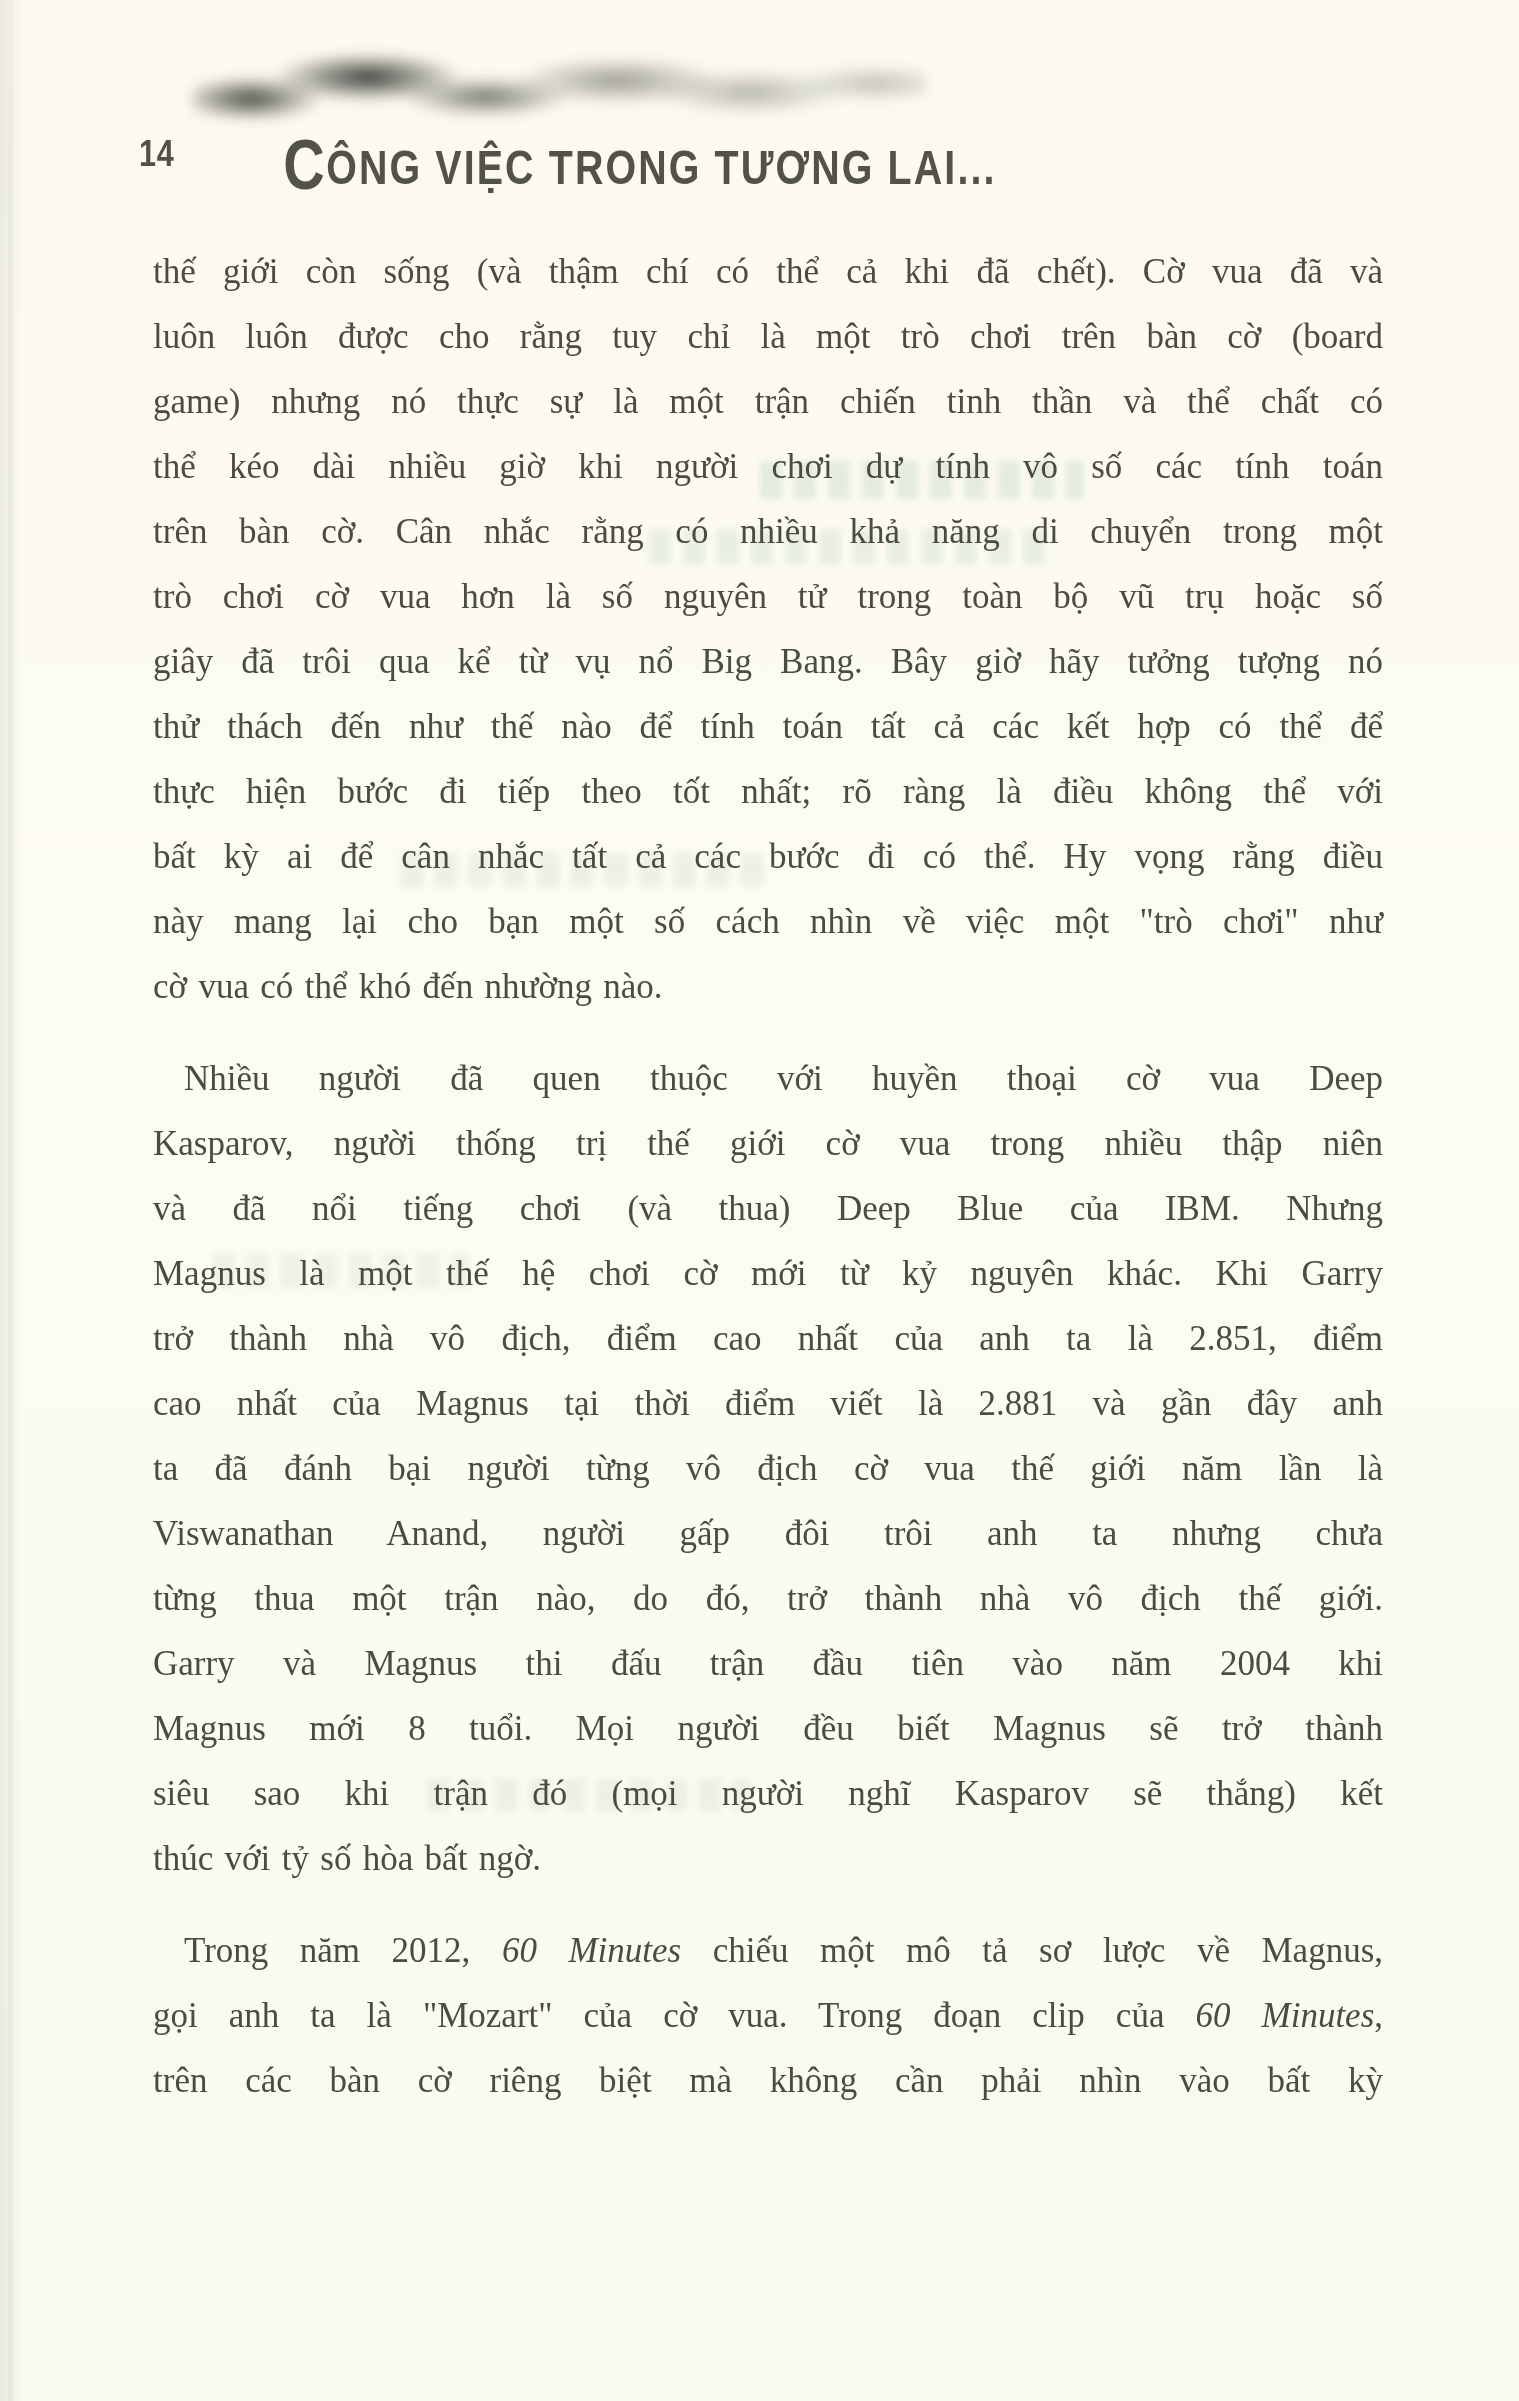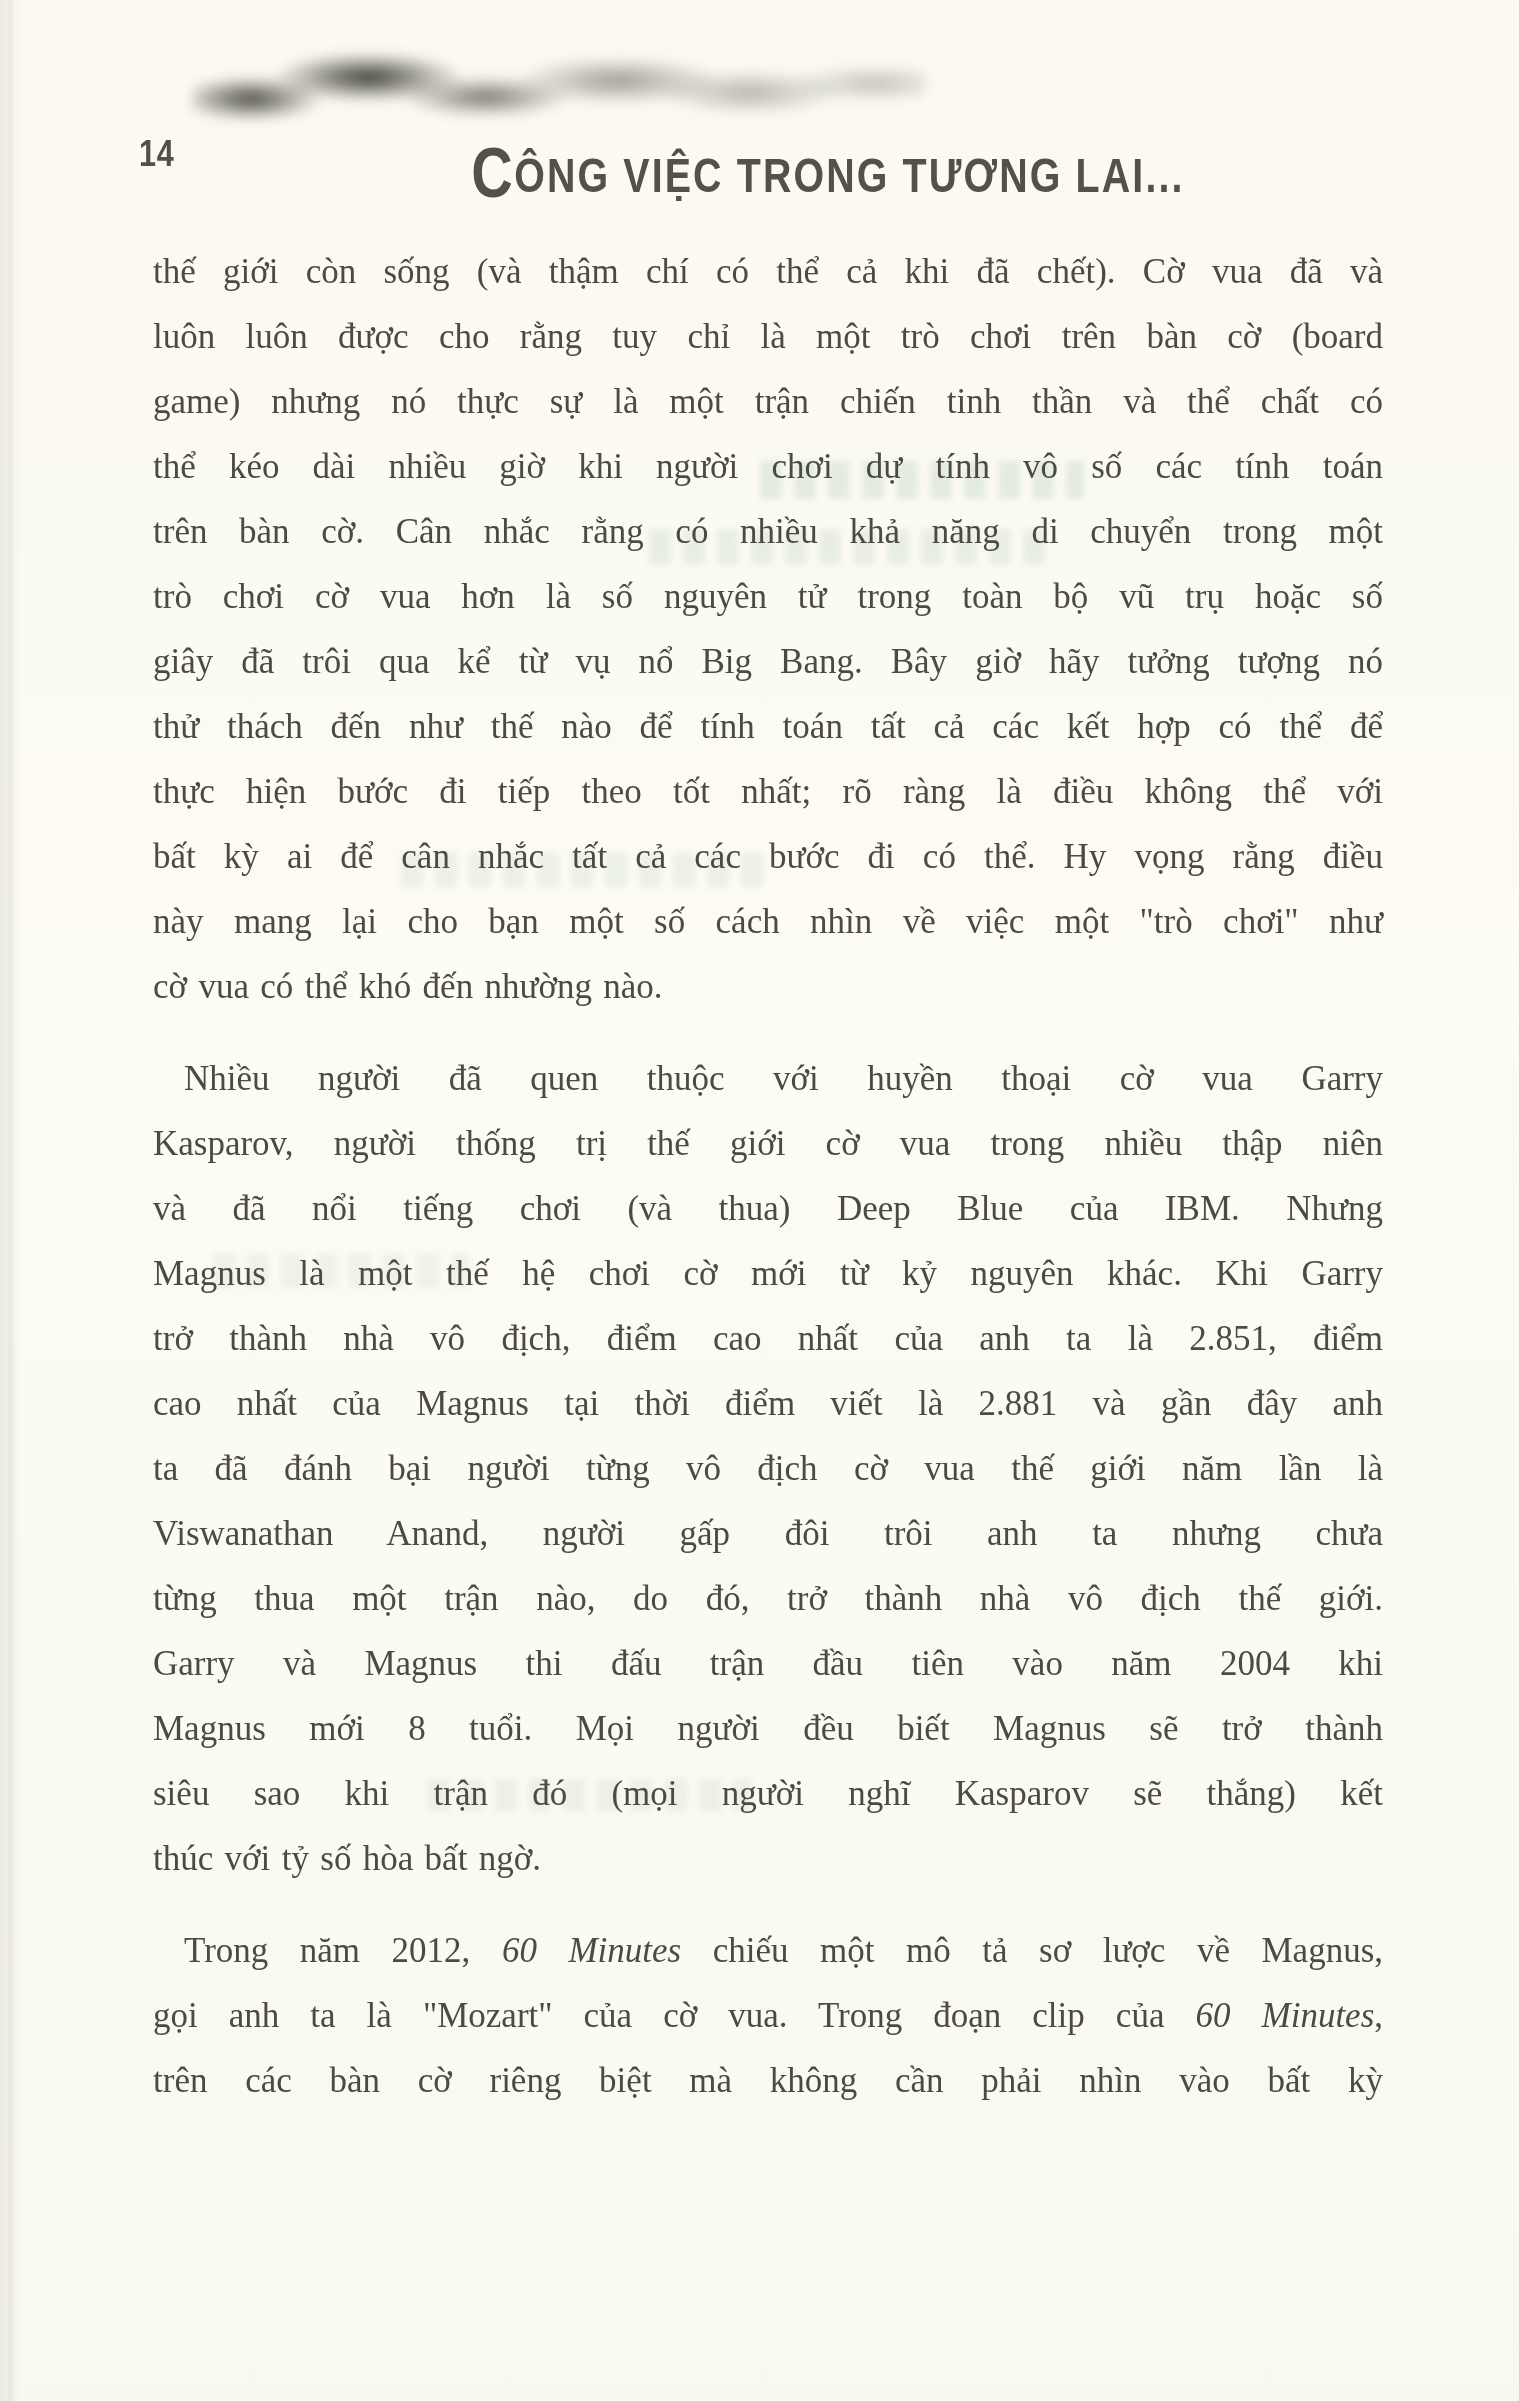--- a/index.html
+++ b/index.html
@@ -37,23 +37,23 @@
   .ghost.g4{left:213px;top:1254px;width:256px;height:34px;opacity:.3;}
   .ghost.g5{left:427px;top:1779px;width:324px;height:32px;opacity:.33;}
 
   .page-number{
     position:absolute;left:139px;top:133px;
     font-family:"Liberation Sans","DejaVu Sans",sans-serif;
     font-weight:bold;font-size:36px;color:#525147;
     transform:scaleX(.85);transform-origin:left center;letter-spacing:0.9px;}
   .running-header{
     position:absolute;left:137px;top:125px;width:1246px;
-    text-align:center;transform:translateX(68px);
+    transform:translateX(68px);
     font-family:"Liberation Sans","DejaVu Sans",sans-serif;
-    font-weight:bold;color:#52514a;white-space:nowrap;margin-top:8px;}
+    font-weight:bold;color:#52514a;white-space:nowrap;}
   .running-header .hdr-inner{display:inline-block;transform:scaleX(.82);transform-origin:center;}
   .hdr-initial{font-size:70px;letter-spacing:1.7px;vertical-align:-5.1px;}
   .hdr-rest{font-size:48px;letter-spacing:2.6px;}
 
   .body-text{position:absolute;left:137px;top:239px;width:1246px;
     font-size:35px;line-height:65px;word-spacing:2.6px;}
   .para{margin:0 0 27px 16px;}
   .para:last-child{margin-bottom:0;}
   .line{text-align:justify;text-align-last:justify;}
   .line.para-end{text-align-last:left;}
@@ -92,21 +92,21 @@
       <div class="line">trò chơi cờ vua hơn là số nguyên tử trong toàn bộ vũ trụ hoặc số</div>
       <div class="line">giây đã trôi qua kể từ vụ nổ Big Bang. Bây giờ hãy tưởng tượng nó</div>
       <div class="line">thử thách đến như thế nào để tính toán tất cả các kết hợp có thể để</div>
       <div class="line">thực hiện bước đi tiếp theo tốt nhất; rõ ràng là điều không thể với</div>
       <div class="line">bất kỳ ai để cân nhắc tất cả các bước đi có thể. Hy vọng rằng điều</div>
       <div class="line">này mang lại cho bạn một số cách nhìn về việc một "trò chơi" như</div>
       <div class="line para-end">cờ vua có thể khó đến nhường nào.</div>
     </div>
 
     <div class="para">
-      <div class="line indent">Nhiều người đã quen thuộc với huyền thoại cờ vua Garry</div>
+      <div class="line indent">Nhiều người đã quen thuộc với huyền thoại cờ vua Deep</div>
       <div class="line">Kasparov, người thống trị thế giới cờ vua trong nhiều thập niên</div>
       <div class="line">và đã nổi tiếng chơi (và thua) Deep Blue của IBM. Nhưng</div>
       <div class="line">Magnus là một thế hệ chơi cờ mới từ kỷ nguyên khác. Khi Garry</div>
       <div class="line">trở thành nhà vô địch, điểm cao nhất của anh ta là 2.851, điểm</div>
       <div class="line">cao nhất của Magnus tại thời điểm viết là 2.881 và gần đây anh</div>
       <div class="line">ta đã đánh bại người từng vô địch cờ vua thế giới năm lần là</div>
       <div class="line">Viswanathan Anand, người gấp đôi trôi anh ta nhưng chưa</div>
       <div class="line">từng thua một trận nào, do đó, trở thành nhà vô địch thế giới.</div>
       <div class="line">Garry và Magnus thi đấu trận đầu tiên vào năm 2004 khi</div>
       <div class="line">Magnus mới 8 tuổi. Mọi người đều biết Magnus sẽ trở thành</div>

